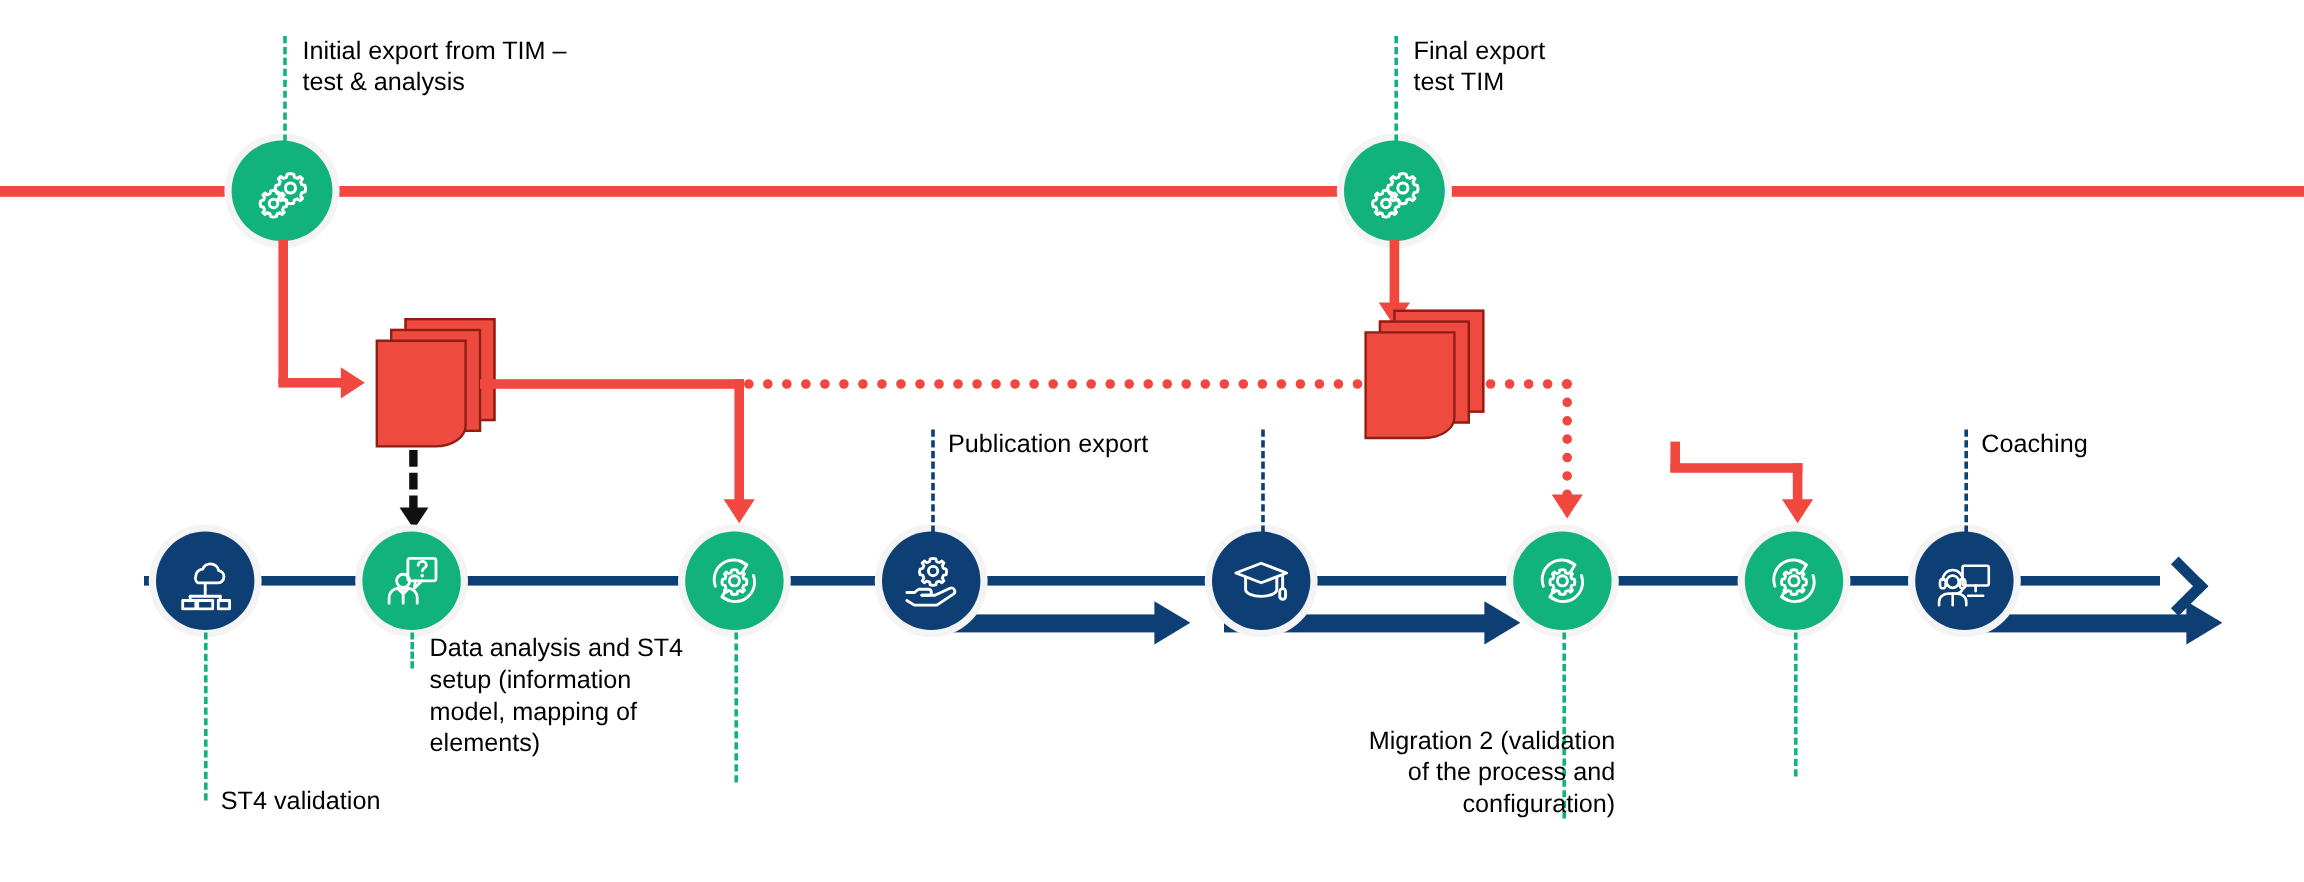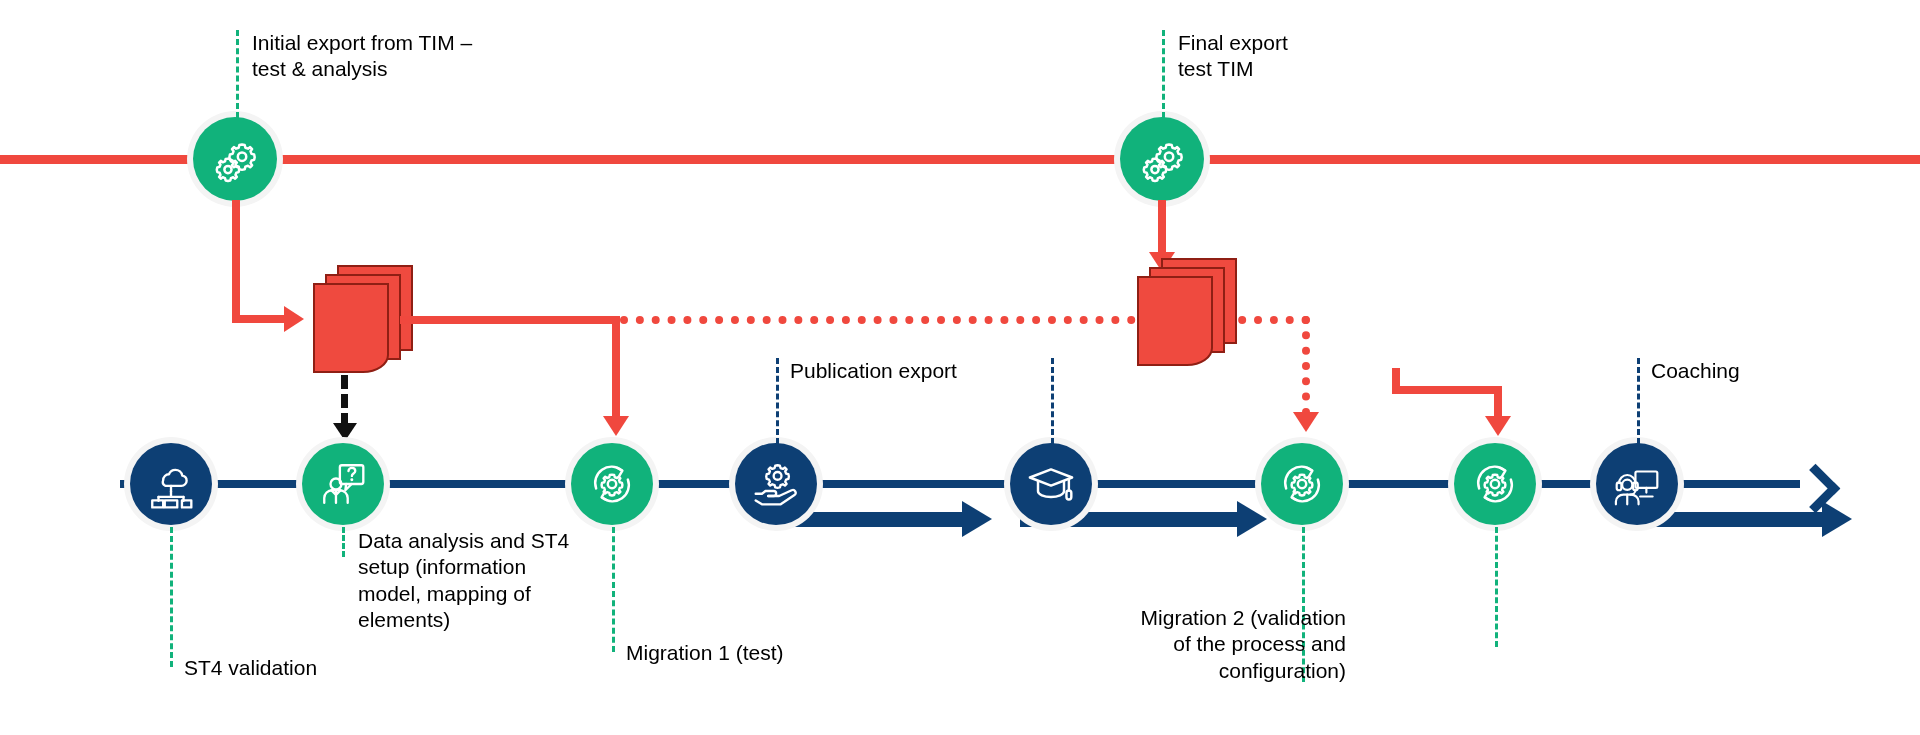--- a/index.html
+++ b/index.html
@@ -229,21 +229,20 @@
         <path d="M12.5 37.5A20 20 0 0 1 44 15.2"></path>
         <path d="M38 12l6.8 3.5L41 22"></path>
         <path d="M51.5 26.5A20 20 0 0 1 20 48.8"></path>
         <path d="M26 52l-6.8-3.5L23 42"></path>
         <path d="M32 20.5l2.7.5.7 2.7 2.7.9 2.2-1.6 2 2-1.6 2.2.9 2.7 2.7.7.5 2.7-.5 2.7-2.7.7-.9 2.7 1.6 2.2-2 2-2.2-1.6-2.7.9-.7 2.7-2.7.5-2.7-.5-.7-2.7-2.7-.9-2.2 1.6-2-2 1.6-2.2-.9-2.7-2.7-.7-.5-2.7.5-2.7 2.7-.7.9-2.7-1.6-2.2 2-2 2.2 1.6 2.7-.9.7-2.7z"></path>
         <circle cx="32" cy="32" r="5.2"></circle>
       </svg>
     </span>
   </div>
   <div class="leader green" style="left:612px;top:527px;height:125px;"></div>
-  <div class="label" style="left:626px;top:640px;width:300px;">Migration 1 (test)</div>
 
   <div class="node blue" style="left:735px;top:443px;width:82px;height:82px;">
     <span>
       <svg width="50" height="50" viewBox="0 0 64 64" fill="none" stroke="#ffffff" stroke-width="3" stroke-linejoin="round" stroke-linecap="round">
         <path d="M34 8l3 .6.8 3 3 1.1 2.6-1.8 2.2 2.2-1.8 2.6 1.1 3 3 .8.6 3-.6 3-3 .8-1.1 3 1.8 2.6-2.2 2.2-2.6-1.8-3 1.1-.8 3-3 .6-3-.6-.8-3-3-1.1-2.6 1.8-2.2-2.2 1.8-2.6-1.1-3-3-.8-.6-3 .6-3 3-.8 1.1-3-1.8-2.6 2.2-2.2 2.6 1.8 3-1.1.8-3z"></path>
         <circle cx="34" cy="21.6" r="5"></circle>
         <path d="M6 44.5h8l4.5-3.5h10.5a3.2 3.2 0 0 1 0 6.4h-7"></path>
         <path d="M22 47.4h14l16-7.4a3.6 3.6 0 0 1 3.6 6.2L38 58H14l-8-5"></path>
       </svg>
     </span>

